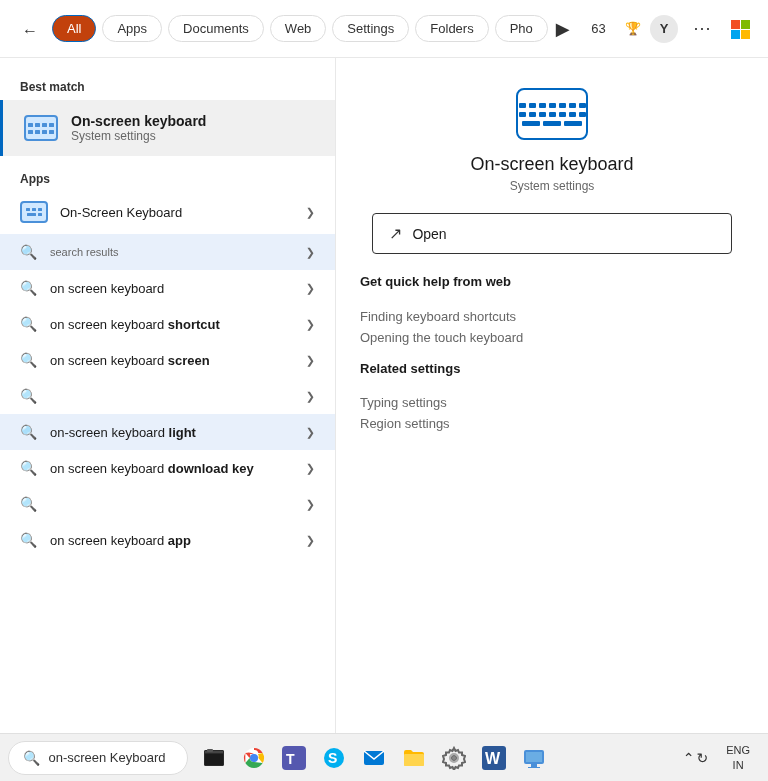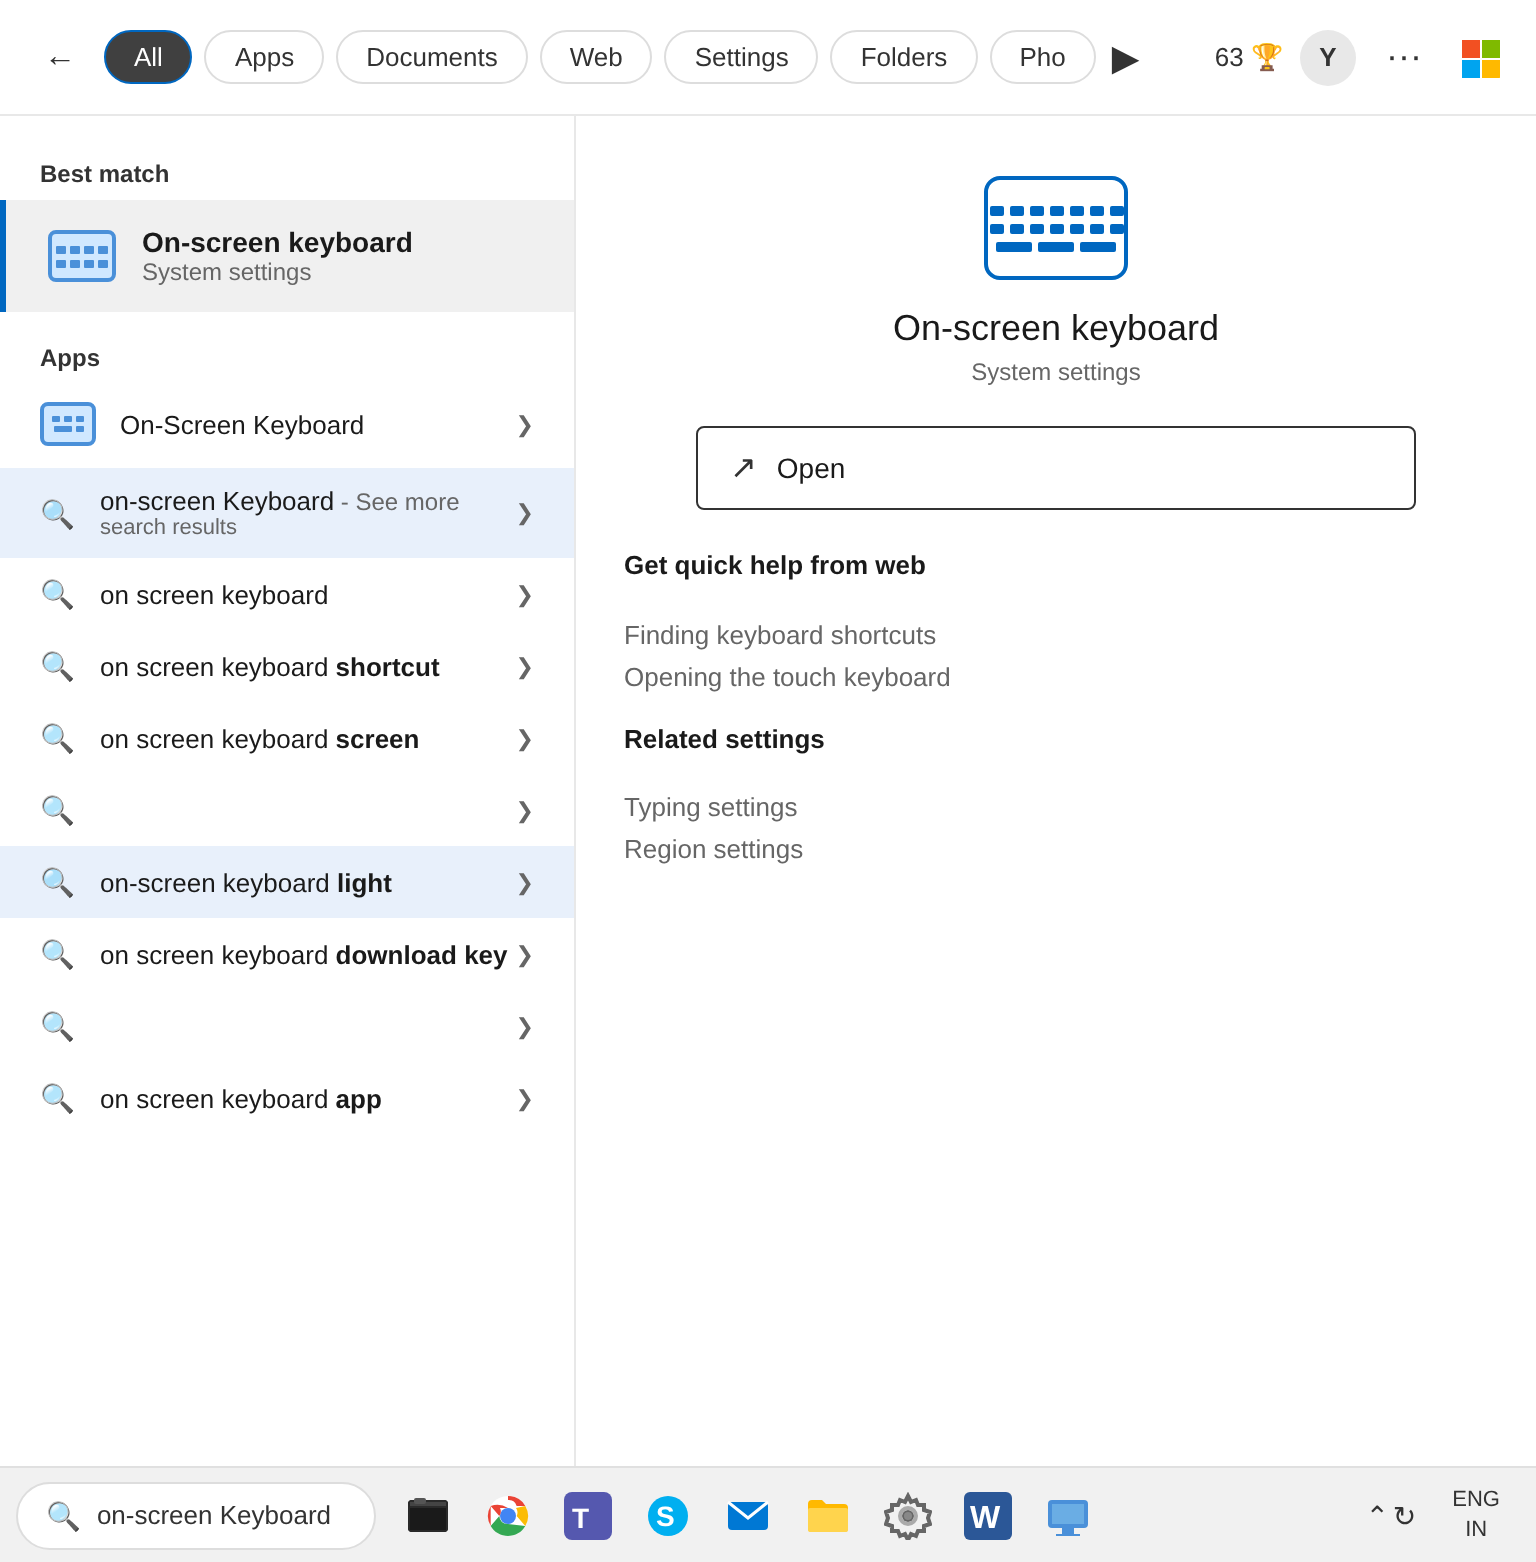--- a/index.html
+++ b/index.html
@@ -53,21 +53,21 @@
       padding: 5px 14px;
       border-radius: 20px;
       border: 1px solid #ddd;
       background: #fff;
       font-size: 13px;
       cursor: pointer;
       color: #333;
       white-space: nowrap;
     }
     .filter-pill.active {
-      background: #404040;
+      background: #c2410c;
       color: #fff;
       border-color: #0067c0;
     }
 
     .filter-more-btn {
       width: 32px;
       height: 32px;
       border-radius: 50%;
       border: none;
       background: transparent;
@@ -80,42 +80,42 @@
       margin-left: auto;
       display: flex;
       align-items: center;
       gap: 8px;
     }
     .filter-count-badge {
       font-size: 13px;
       color: #333;
       display: flex;
       align-items: flex-end;
-      gap: 4px;
+      gap: 20px;
     }
     .avatar-circle {
       width: 28px; height: 28px;
       border-radius: 50%;
       background: #e8e8e8;
       display: flex; align-items: center; justify-content: center;
       font-size: 13px;
       font-weight: 600;
       color: #333;
     }
 
     
     .main-content {
       display: flex;
       flex: 1;
       overflow: hidden;
     }
 
     
     .left-panel {
-      width: 288px;
+      width: 336px;
       overflow-y: auto;
       padding: 16px 0;
       border-right: 1px solid #e8e8e8;
     }
 
     .section-label {
       font-size: 12px;
       font-weight: 600;
       color: #333;
       padding: 6px 20px 4px 20px;
@@ -427,23 +427,20 @@
           <span class="apps-item-name">On-Screen Keyboard</span>
         </div>
         <span class="chevron">❯</span>
       </div>
 
 
       <div class="web-item highlighted">
         <div class="web-item-left">
           <div class="search-icon-small">🔍</div>
           <div style="display:flex;flex-direction:column;">
-            <span class="web-item-text">
-              on-screen Keyboard<span style="color:#666;font-size:12px;"> - See more</span>
-            </span>
             <span style="font-size:11px;color:#666;">search results</span>
           </div>
         </div>
         <span class="chevron">❯</span>
       </div>
 
       <div class="web-item">
         <div class="web-item-left">
           <div class="search-icon-small">🔍</div>
           <span class="web-item-text">on screen keyboard</span>

